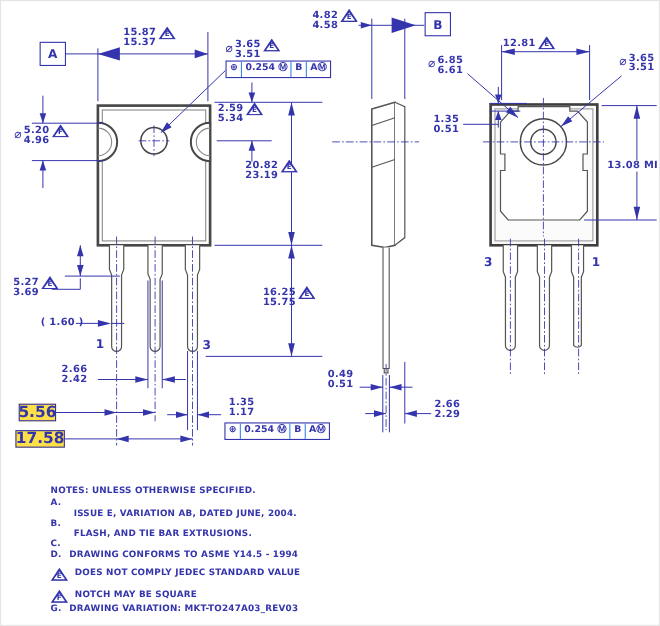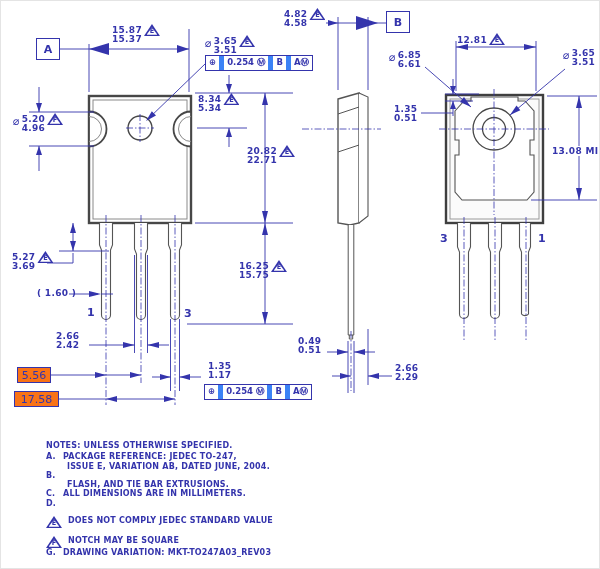--- a/index.html
+++ b/index.html
@@ -13,25 +13,25 @@
   .single{font-size:9px;letter-spacing:.3px;line-height:10px}
   .dia{font-size:11px;line-height:12px;font-weight:normal;margin-top:1px}
   .flag{position:relative;width:16px;height:12px;flex:none;display:inline-block;margin-top:-2px}
   .flag i{position:absolute;display:block}
   .flag .t1{left:0;top:0;width:16px;height:12px;background:#3434ac;clip-path:polygon(50% 0,0 100%,100% 100%)}
   .flag .t2{left:2.6px;top:3.4px;width:10.8px;height:7.4px;background:#fff;clip-path:polygon(50% 0,0 100%,100% 100%)}
   .flag b{position:absolute;left:0;right:0;bottom:-1px;text-align:center;font-size:6.5px;
           line-height:12px;color:#3434ac;font-style:normal}
   .datum{position:absolute;width:22px;height:20px;border:1.4px solid #3434ac;color:#3434ac;
          font-weight:bold;font-size:11px;display:flex;align-items:center;justify-content:center;background:#fff}
-  .boxed{position:absolute;border:1px solid #3434ac;color:#3434ac;font-weight:normal;font-size:11px;
-         display:flex;align-items:center;justify-content:center;background:#f97316}
+  .boxed{position:absolute;border:1px solid #3434ac;color:#3434ac;font-weight:bold;font-size:14px;
+         display:flex;align-items:center;justify-content:center;background:#fde047}
   .fcf{position:absolute;display:flex;border:1px solid #3434ac;color:#3434ac;font-weight:bold;
        font-size:8.5px;height:14px;line-height:13px;background:#fff}
-  .fcf-cell{padding:0 3px;border-left:5px solid #3b82f6}
+  .fcf-cell{padding:0 3px;border-left:1px solid #3b82f6}
   .fcf-cell:first-child{border-left:none}
   .pin-label{position:absolute;color:#3434ac;font-weight:bold;font-size:11px}
   .white-bg{background:#fff;padding:0 1px}
   .notes{position:absolute;left:45px;top:440px;width:330px;color:#3434ac;font-weight:bold;
          font-size:8px;line-height:9.3px;letter-spacing:.2px}
   .note-title{margin-bottom:2px}
   .note-row{display:flex;align-items:flex-start}
   .note-label{width:17px;flex:none}
   .note-cont{padding-left:21px}
   .mt{margin-top:8px}
@@ -245,33 +245,33 @@
         <span>4.96</span>
       </span>
   <span class="flag">
         <i class="t1"></i>
         <i class="t2"></i>
         <b>F</b>
       </span>
 </div>
 <div class="dim" style="left:197px;top:94px">
   <span class="stack">
-        <span>8.34</span>
+        <span>2.59</span>
         <span>5.34</span>
       </span>
   <span class="flag">
         <i class="t1"></i>
         <i class="t2"></i>
         <b>E</b>
       </span>
 </div>
-<div class="dim" style="left:246px;top:146px">
+<div class="dim" style="left:222px;top:146px">
   <span class="stack">
         <span>20.82</span>
-        <span>22.71</span>
+        <span>23.19</span>
       </span>
   <span class="flag">
         <i class="t1"></i>
         <i class="t2"></i>
         <b>E</b>
       </span>
 </div>
 <div class="dim" style="left:238px;top:261px">
   <span class="stack">
         <span>16.25</span>
@@ -375,33 +375,32 @@
 <div class="dim white-bg" style="left:550px;top:145px">
   <span class="single">13.08 MIN</span>
 </div>
 <div class="pin-label" style="left:439px;top:231px">3</div>
 <div class="pin-label" style="left:537px;top:231px">1</div>
 
 <div class="notes">
   <div class="note-title">NOTES: UNLESS OTHERWISE SPECIFIED.</div>
   <div class="note-row">
     <span class="note-label">A.</span>
-        <span>PACKAGE REFERENCE: JEDEC TO-247,</span>
   </div>
   <div class="note-cont">ISSUE E, VARIATION AB, DATED JUNE, 2004.</div>
   <div class="note-row">
     <span class="note-label">B.</span>
   </div>
   <div class="note-cont">FLASH, AND TIE BAR EXTRUSIONS.</div>
   <div class="note-row">
     <span class="note-label">C.</span>
-        <span>ALL DIMENSIONS ARE IN MILLIMETERS.</span>
   </div>
   <div class="note-row">
     <span class="note-label">D.</span>
+        <span>DRAWING CONFORMS TO ASME Y14.5 - 1994</span>
   </div>
   <div class="note-row mt">
     <span class="flag note-flag">
           <i class="t1"></i>
           <i class="t2"></i>
           <b>E</b>
         </span>
     <span>DOES NOT COMPLY JEDEC STANDARD VALUE</span>
   </div>
   <div class="note-row mt">

